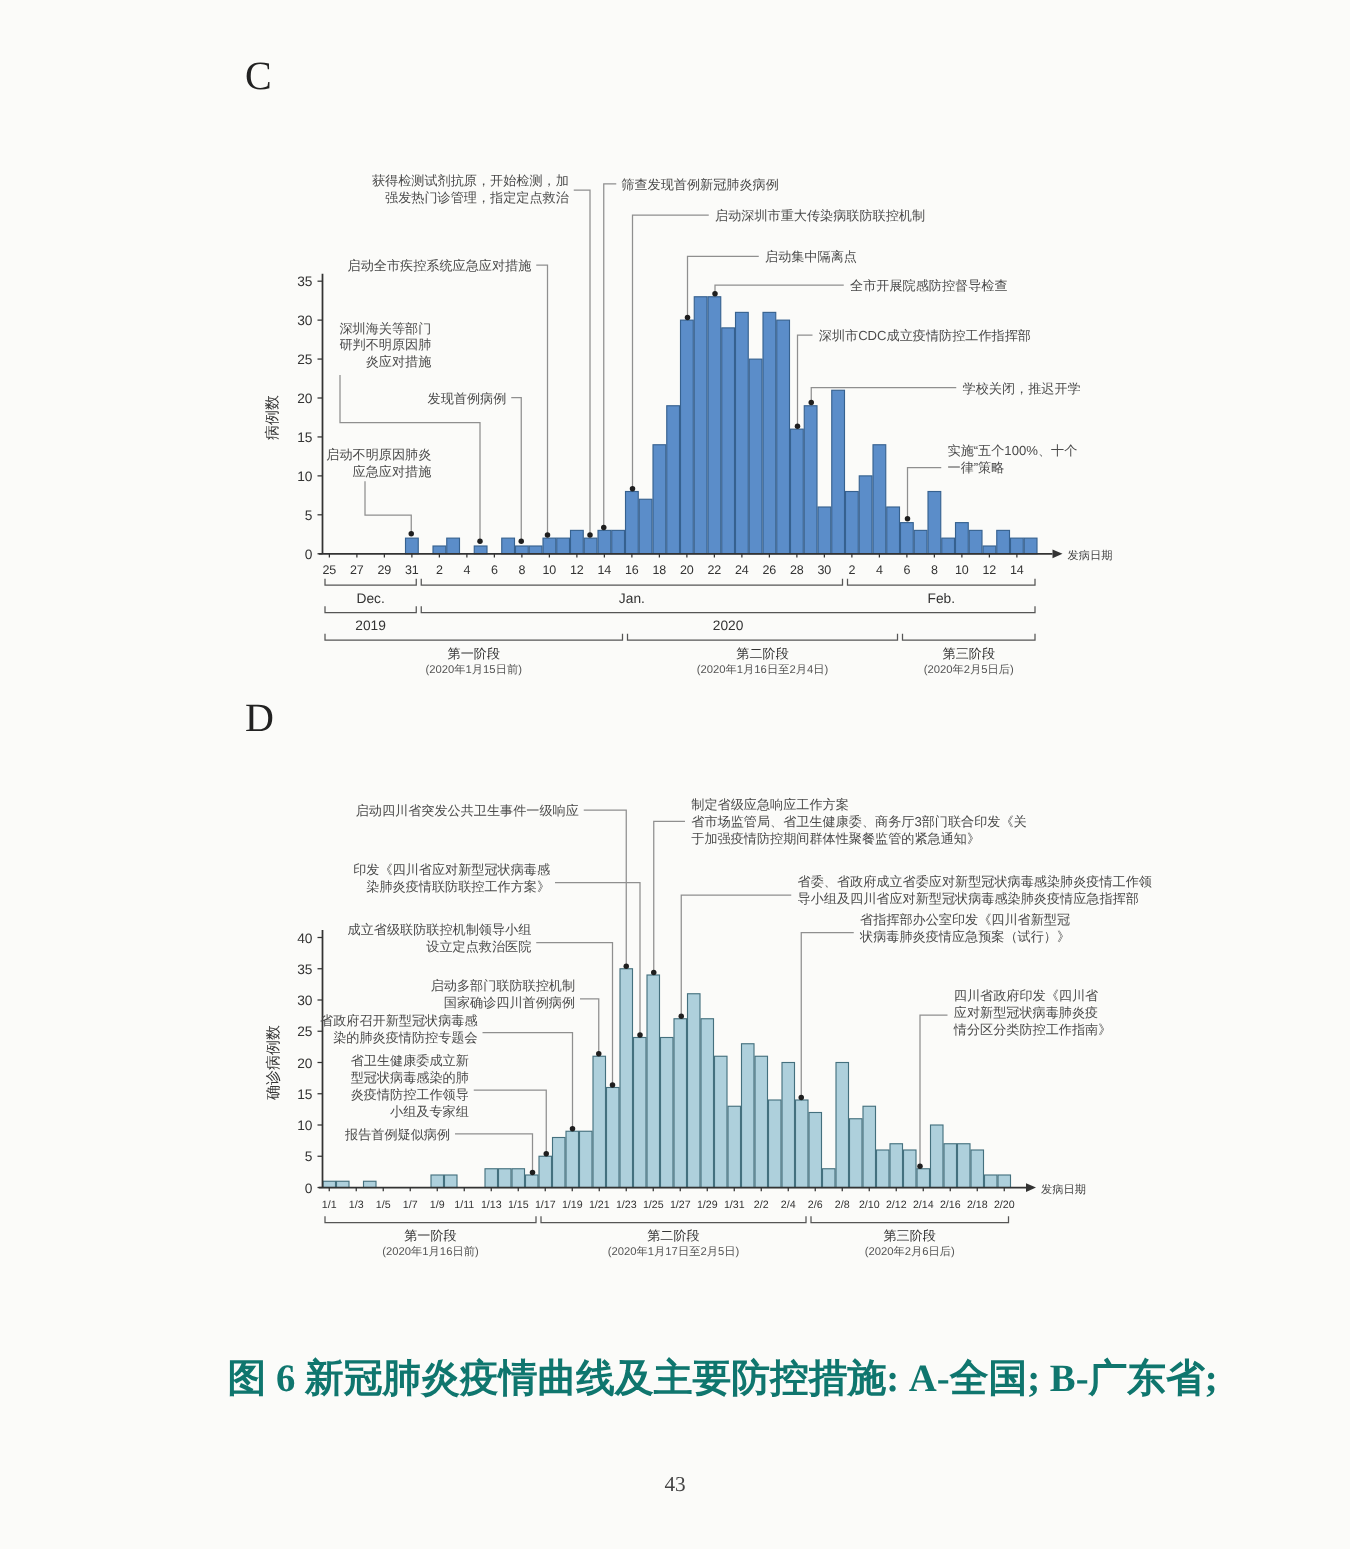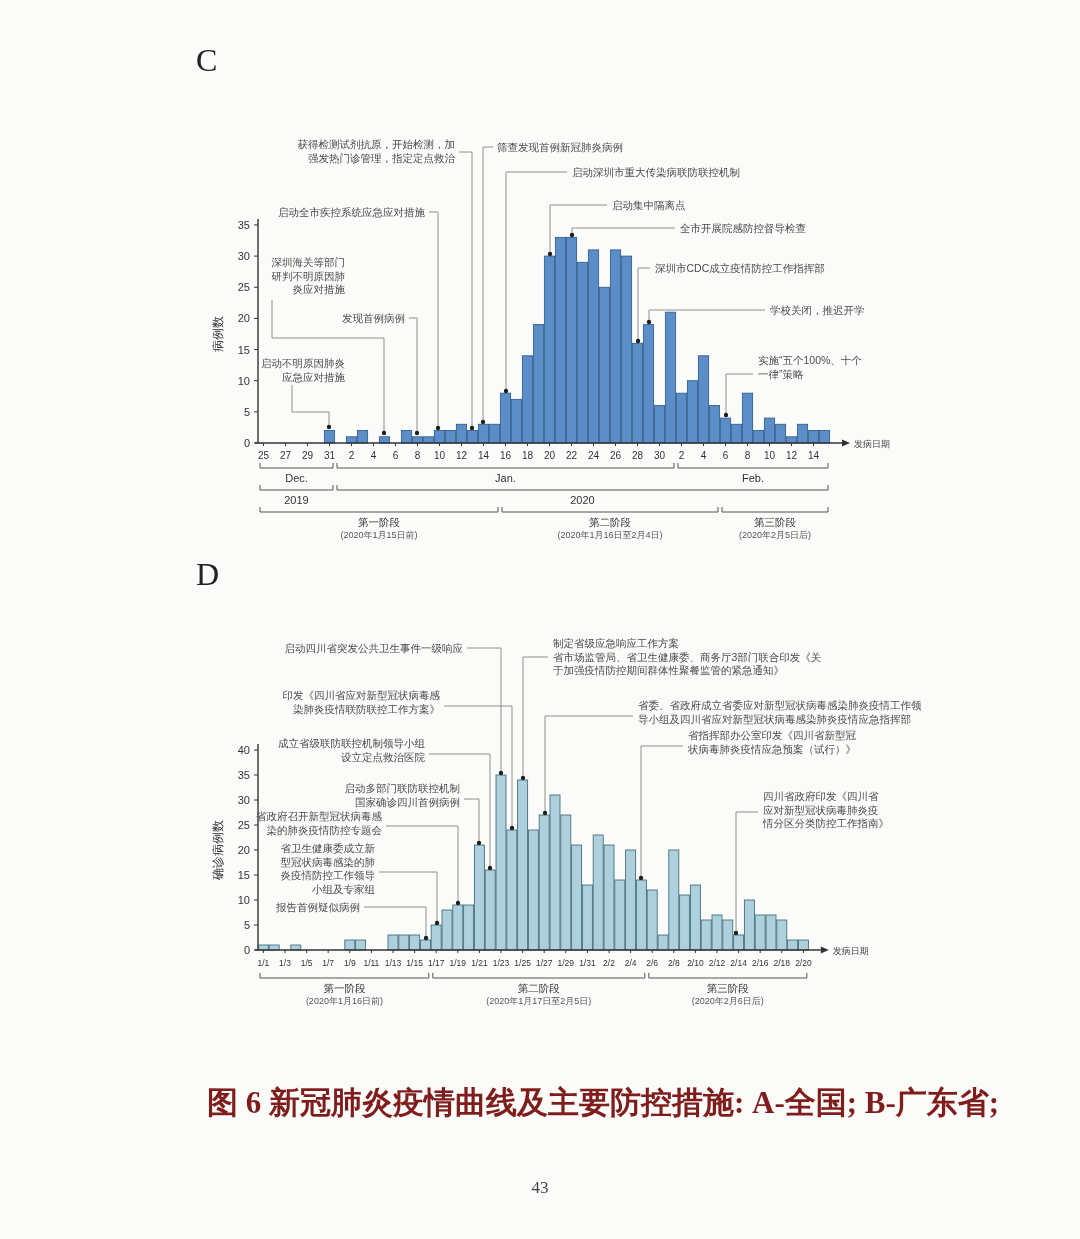--- a/index.html
+++ b/index.html
@@ -14,23 +14,23 @@
     position:absolute;left:196px;
     font-family:"Liberation Serif","DejaVu Serif",serif;
     font-size:32px;color:#222;font-weight:400;
   }
   #letter-c{top:42px;}
   #letter-d{top:556px;}
   svg.chart{position:absolute;left:0;width:1080px;display:block;}
   #chart-c{top:0;height:560px;}
   #chart-d{top:560px;height:510px;}
   .caption{
-    position:absolute;left:207px;top:1076px;width:720px;
+    position:absolute;left:182px;top:1076px;width:720px;
     font-family:"Liberation Serif","DejaVu Serif",serif;
-    font-weight:bold;font-size:31px;color:#7f1d1d;line-height:53px;
+    font-weight:bold;font-size:31px;color:#0f766e;line-height:53px;
   }
   .caption div{white-space:nowrap;}
   .page-number{
     position:absolute;left:0;top:1178px;width:1080px;text-align:center;
     font-family:"Liberation Serif","DejaVu Serif",serif;
     font-size:17px;color:#444;
   }
 </style>
 </head>
 <body>

